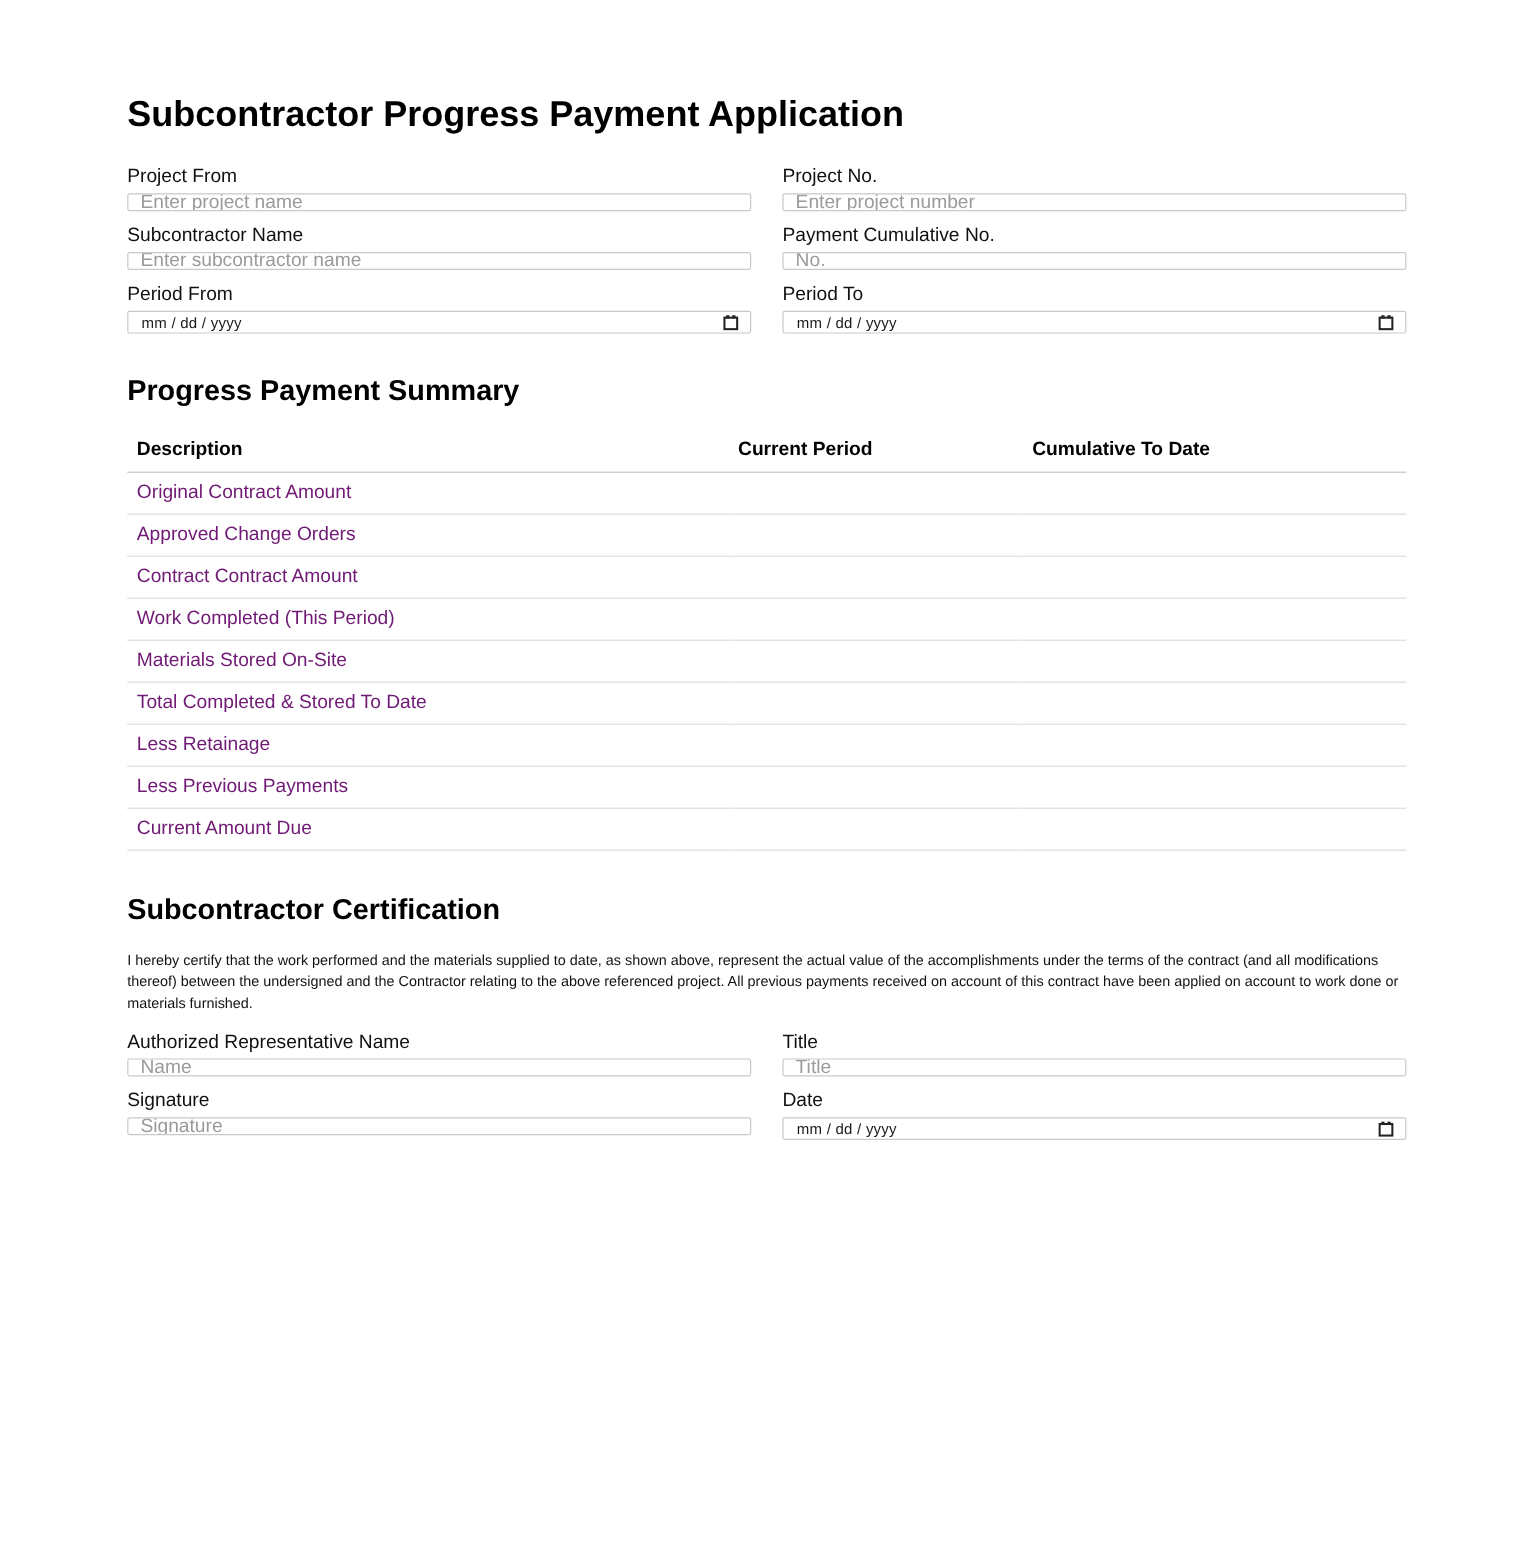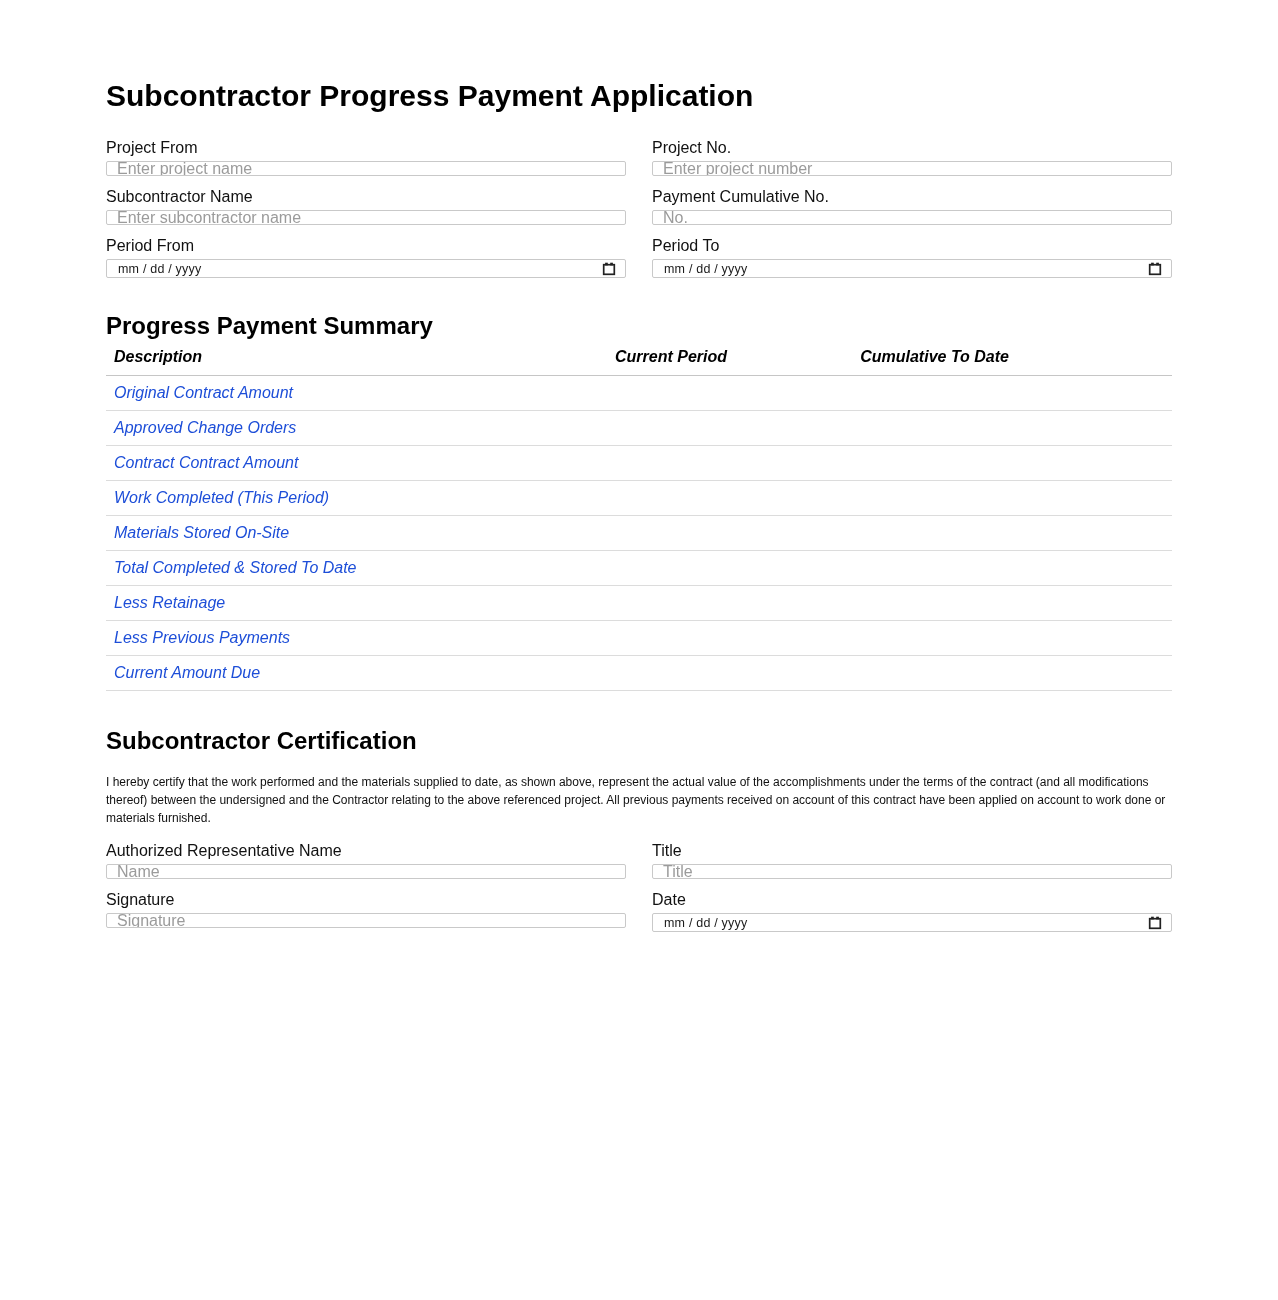--- a/index.html
+++ b/index.html
@@ -73,38 +73,38 @@
     letter-spacing: 0.2px;
     color: #1a1a1a;
     white-space: pre;
   }
   .calendar-icon { display: inline-flex; cursor: pointer; }
 
   .section-summary { margin-top: 22px; }
   table.summary-table {
     width: 100%;
     border-collapse: collapse;
+    margin-top: 18px;
     table-layout: fixed;
-    font-style: italic;
   }
   table.summary-table col.col-desc { width: 47%; }
   table.summary-table col.col-current { width: 23%; }
   table.summary-table col.col-cumulative { width: 30%; }
   table.summary-table th {
     text-align: left;
     font-weight: 700;
     font-size: 16px;
     color: #000000;
     padding: 8px 8px 9px 8px;
     border-bottom: 1px solid #c6c6c6;
     line-height: 18px;
   }
   table.summary-table td {
     font-size: 16px;
-    color: #1d4ed8;
+    color: #701a75;
     padding: 8px 8px;
     border-bottom: 1px solid #dcdcdc;
     line-height: 18px;
     height: 35px;
   }
 
   .section-cert { margin-top: 36px; }
   p.cert-text {
     margin: 18px 0 15px 0;
     font-size: 12px;

